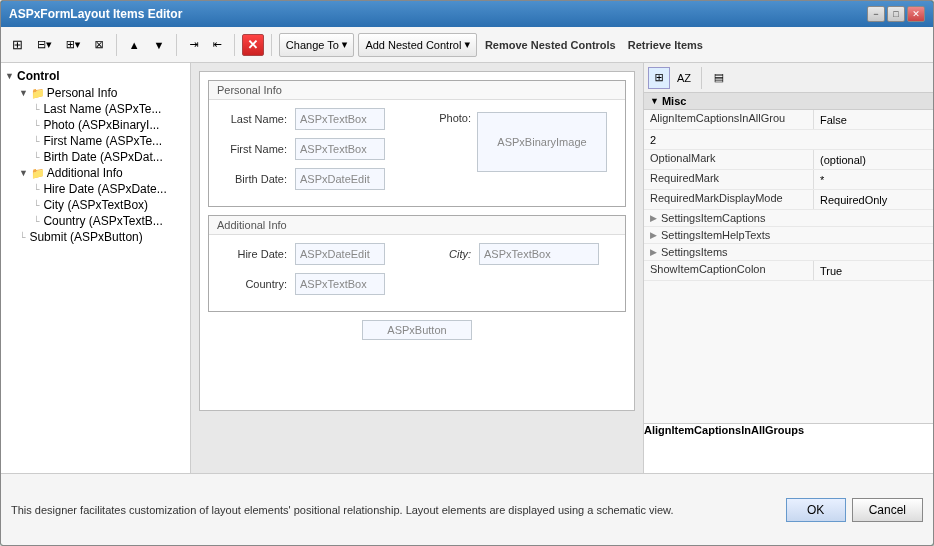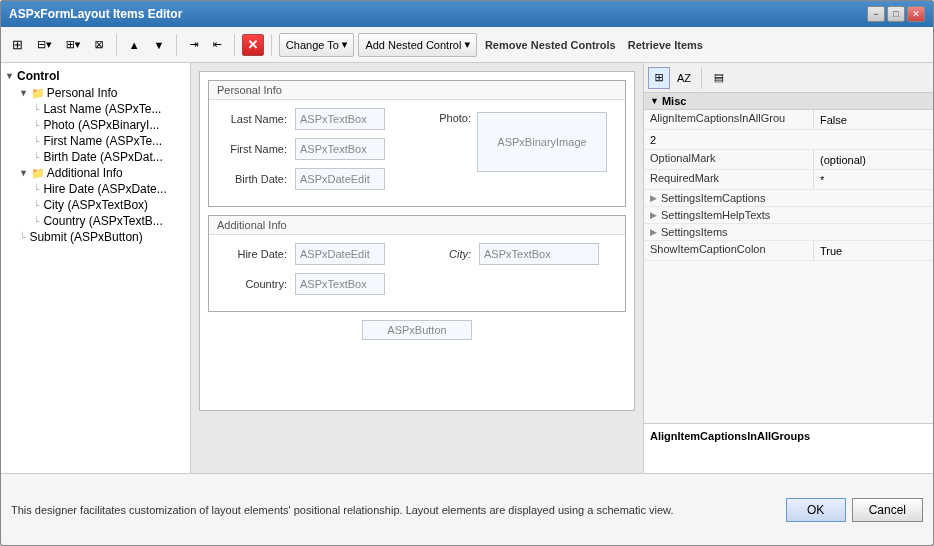--- a/index.html
+++ b/index.html
@@ -247,21 +247,20 @@
       font-size: 11px;
       color: #333;
       display: flex; align-items: center; gap: 4px;
       cursor: pointer;
       border-bottom: 1px solid #e8e8e8;
     }
     .expand-arrow { font-size: 9px; color: #888; }
 
     .props-description {
       border-top: 1px solid #ccc;
-      padding: 6px;
       background: white;
       min-height: 50px;
       flex-shrink: 0;
     }
     .props-desc-title { font-weight: bold; font-size: 11px; margin-bottom: 3px; }
 
     
     .bottom-bar {
       background: #f5f5f5;
       border-top: 1px solid #ccc;
@@ -543,20 +542,28 @@
 
         <div class="props-row">
           <div class="props-name">
             <span>RequiredMark</span>
           </div>
           <div class="props-value">
             <span>*</span>
           </div>
         </div>
 
+        <div class="props-row">
+          <div class="props-name">
+            <span>RequiredMarkDisplayMode</span>
+          </div>
+          <div class="props-value">
+            <span>RequiredOnly</span>
+          </div>
+        </div>
 
         <div class="props-expandable">
           <span class="expand-arrow">▶</span>
           <span>SettingsItemCaptions</span>
         </div>
 
         <div class="props-expandable">
           <span class="expand-arrow">▶</span>
           <span>SettingsItemHelpTexts</span>
         </div>

